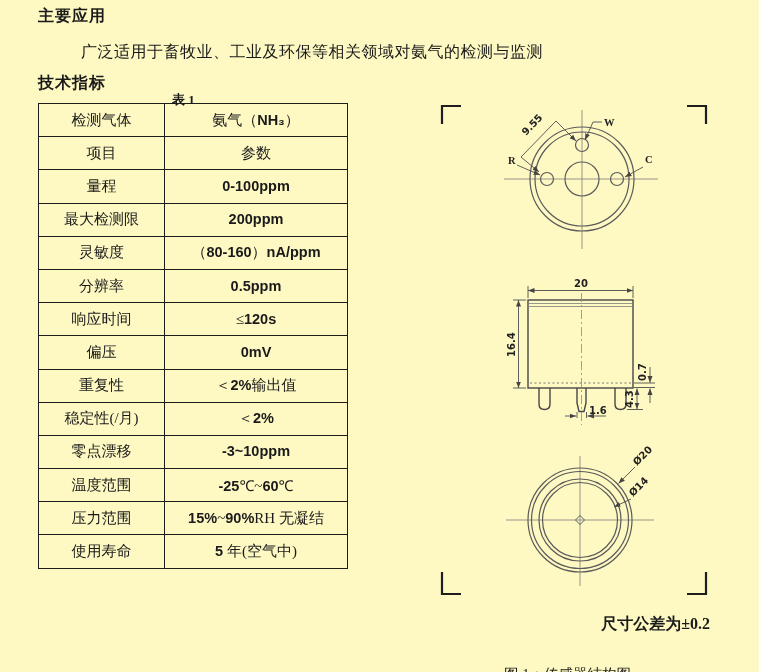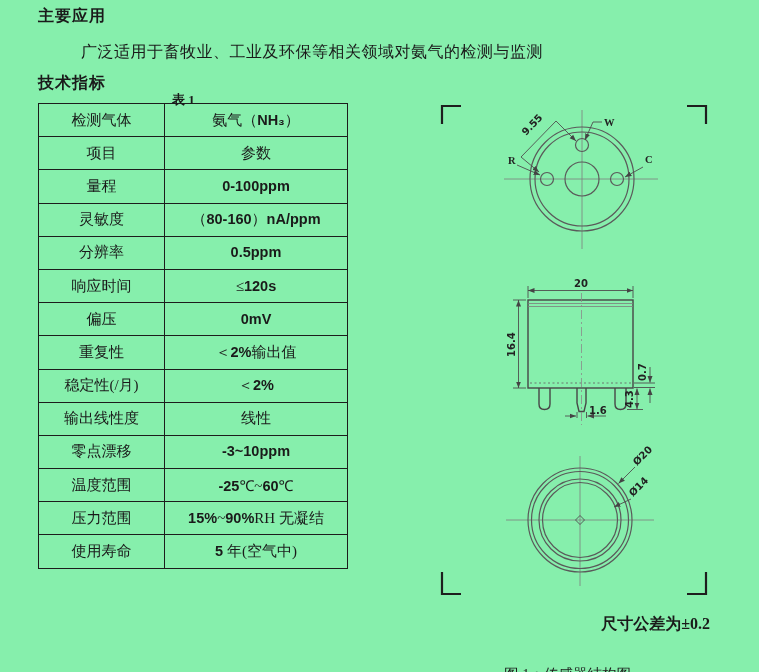--- a/index.html
+++ b/index.html
@@ -1,16 +1,16 @@
 <!DOCTYPE html>
 <html><head>
 <meta charset="utf-8">
 <style>
   html,body{margin:0;padding:0;background:#fff;}
-  .page{position:relative;width:759px;height:672px;background:#86efac;overflow:hidden;
+  .page{position:relative;width:759px;height:672px;background:#fef9c3;overflow:hidden;
         font-family:"Liberation Serif",serif;color:#1a1a1a;}
 
   .h1{position:absolute;left:38px;top:6px;font-size:16px;font-weight:700;letter-spacing:1px;}
   .intro{position:absolute;left:81px;top:42px;font-size:16px;letter-spacing:0.5px;white-space:nowrap;}
   .h2{position:absolute;left:38px;top:73px;font-size:16px;font-weight:700;letter-spacing:1px;}
   .tabletag{position:absolute;left:172px;top:79px;font-size:13px;font-weight:700;margin-top:12px;}
 
   table.spec{position:absolute;left:38px;top:103px;width:307px;border-collapse:collapse;table-layout:fixed;}
   table.spec td{border:1.5px solid #1c1c1c;text-align:center;vertical-align:middle;
                 height:32.2px;padding:0;font-size:15px;overflow:hidden;white-space:nowrap;}
@@ -51,20 +51,24 @@
         </tr>
     <tr>
           <td class="lab">项目</td>
           <td class="val">参数</td>
         </tr>
     <tr>
           <td class="lab">量程</td>
           <td class="val"><b>0-100ppm</b></td>
         </tr>
     <tr>
+          <td class="lab">最大检测限</td>
+          <td class="val"><b>200ppm</b></td>
+        </tr>
+    <tr>
           <td class="lab">灵敏度</td>
           <td class="val">（<b>80-160</b>）<b>nA/ppm</b></td>
         </tr>
     <tr>
           <td class="lab">分辨率</td>
           <td class="val"><b>0.5ppm</b></td>
         </tr>
     <tr>
           <td class="lab">响应时间</td>
           <td class="val">≤<b>120s</b></td>
@@ -73,24 +77,20 @@
           <td class="lab">偏压</td>
           <td class="val"><b>0mV</b></td>
         </tr>
     <tr>
           <td class="lab">重复性</td>
           <td class="val">＜<b>2%</b>输出值</td>
         </tr>
     <tr>
           <td class="lab">稳定性(/月)</td>
           <td class="val">＜<b>2%</b></td>
-        </tr>
-    <tr>
-          <td class="lab">输出线性度</td>
-          <td class="val">线性</td>
         </tr>
     <tr>
           <td class="lab">零点漂移</td>
           <td class="val"><b>-3~10ppm</b></td>
         </tr>
     <tr>
           <td class="lab">温度范围</td>
           <td class="val"><b>-25</b>℃~<b>60</b>℃</td>
         </tr>
     <tr>

